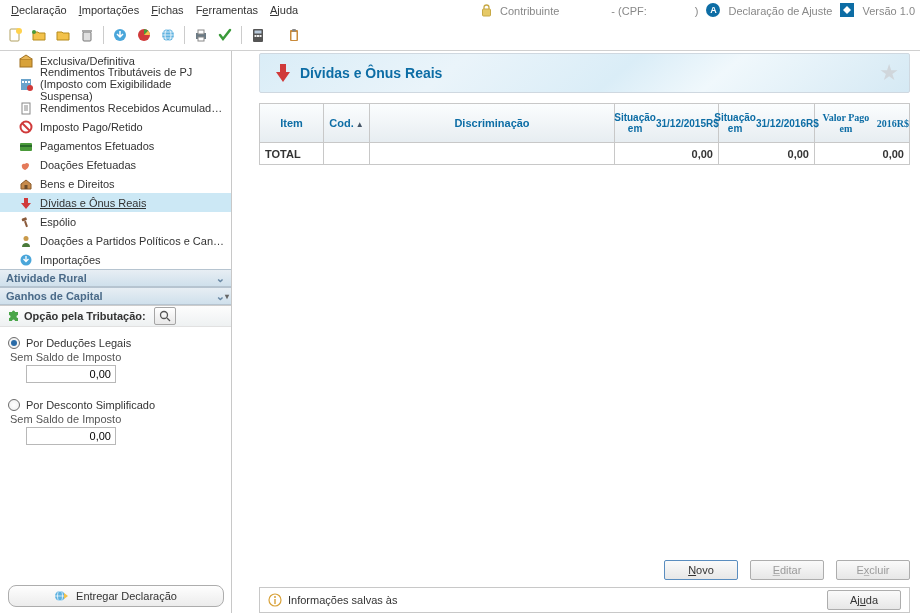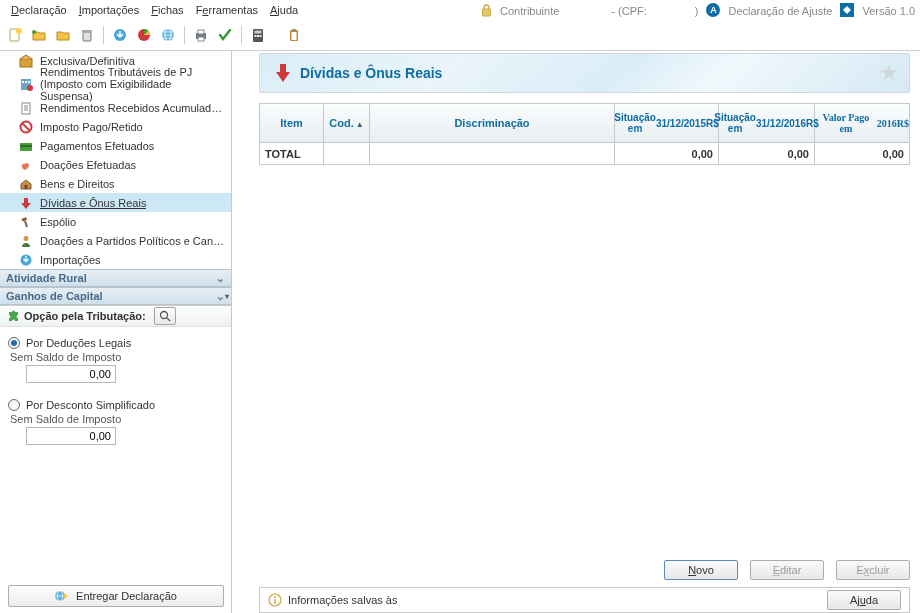--- a/index.html
+++ b/index.html
@@ -35,21 +35,21 @@
   .opcao-header { height:22px; border-top:1px solid #ccc; border-bottom:1px solid #e1e1e1; background:linear-gradient(#fdfdfd,#eef1f2); display:flex; align-items:center; padding:0 6px; font-weight:bold; gap:4px;}
   .opcao-header .mag-btn { width:22px; height:18px; border:1px solid #a5a5a5; border-radius:2px; background:linear-gradient(#fff,#e8e8e8); display:inline-flex; align-items:center; justify-content:center; margin-left:4px;}
   
   .opcao-body { padding:6px 6px 2px 8px;}
   .radio-row { display:flex; align-items:center; gap:6px; margin:4px 0 2px 0;}
   .radio { width:12px; height:12px; border:1px solid #6c6c6c; border-radius:50%; display:inline-flex; align-items:center; justify-content:center; background:radial-gradient(#fff,#eee);}
   .radio.checked::after { content:''; width:6px; height:6px; background:#2a6ba7; border-radius:50%;}
   .sub-lbl { color:#555; margin-left:2px;}
   .val-input { width:90px; height:18px; border:1px solid #b8b8b8; text-align:right; padding:0 4px; background:#fff; margin:2px 0 6px 18px; font-size:11px;}
   
-  .deliver-btn { margin:8px auto 6px auto; width:216px; height:22px; border:1px solid #adadad; border-radius:2px; background:linear-gradient(#fefefe,#ececec); display:flex; align-items:center; justify-content:center; gap:6px; cursor:pointer;}
+  .deliver-btn { margin:8px auto 6px auto; width:216px; height:22px; border:1px solid #adadad; border-radius:8px; background:linear-gradient(#fefefe,#ececec); display:flex; align-items:center; justify-content:center; gap:6px; cursor:pointer;}
   
   .content { flex:1 1 auto; display:flex; flex-direction:column; padding:2px 0 0 10px; background:#fff; position:relative;}
   
   .panel-header { height:40px; border:1px solid #cfd8e0; border-radius:2px; background:linear-gradient(140deg,#daedf7 0%, #eaf4fa 30%, #daedf7 55%, #f0f8fc 70%, #d5e9f4 100%); display:flex; align-items:center; padding:0 10px 0 12px; margin-right:10px;}
   .panel-header .ph-icon { width:22px;}
   .panel-header .ph-title { font-size:14px; font-weight:bold; color:#0d6da5; margin-left:6px;}
   .panel-header .star {margin-left:auto; color:#d0d6db; font-size:22px;}
   
   .table-wrap { border:1px solid #c8c8c8; margin:10px 10px 0 0; flex:0 0 auto;}
   .thead-row { display:flex; background:linear-gradient(#fbfdfe,#e7edf1); height:38px;}

